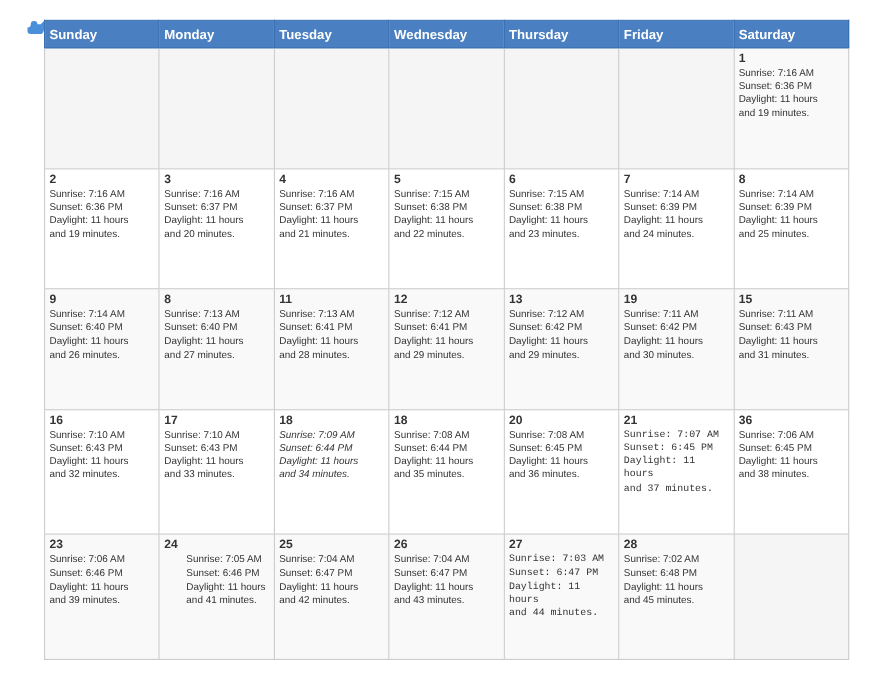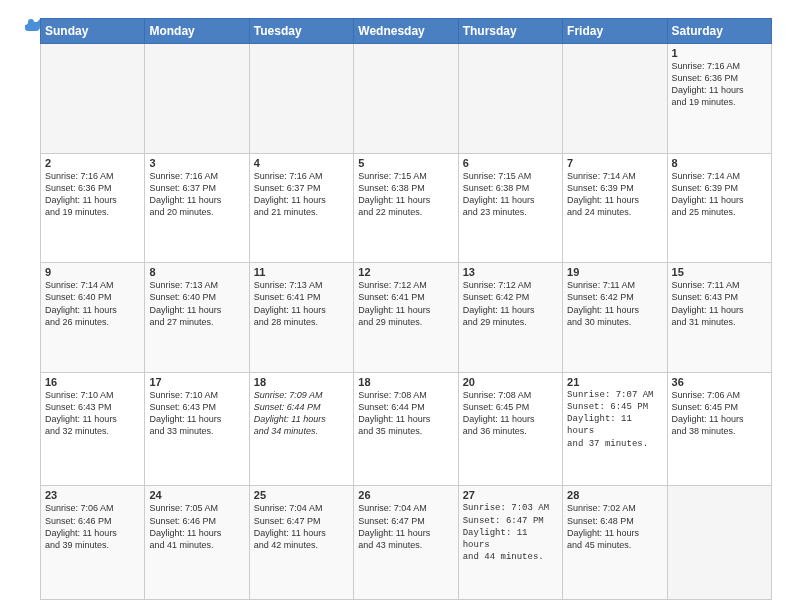--- a/index.html
+++ b/index.html
@@ -299,21 +299,21 @@
         <tr>
           <td>
             <span class="day-number">23</span>
             <div class="day-info" style="white-space: pre-line;">Sunrise: 7:06 AM
 Sunset: 6:46 PM
 Daylight: 11 hours
 and 39 minutes.</div>
           </td>
           <td>
             <span class="day-number">24</span>
-            <div class="day-info" style="white-space: pre-line;">Sunrise: 7:05 AM
+            <div class="day-info" style="white-space: pre-line; margin-left: 20px;">Sunrise: 7:05 AM
 Sunset: 6:46 PM
 Daylight: 11 hours
 and 41 minutes.</div>
           </td>
           <td>
             <span class="day-number">25</span>
             <div class="day-info" style="white-space: pre-line;">Sunrise: 7:04 AM
 Sunset: 6:47 PM
 Daylight: 11 hours
 and 42 minutes.</div>

